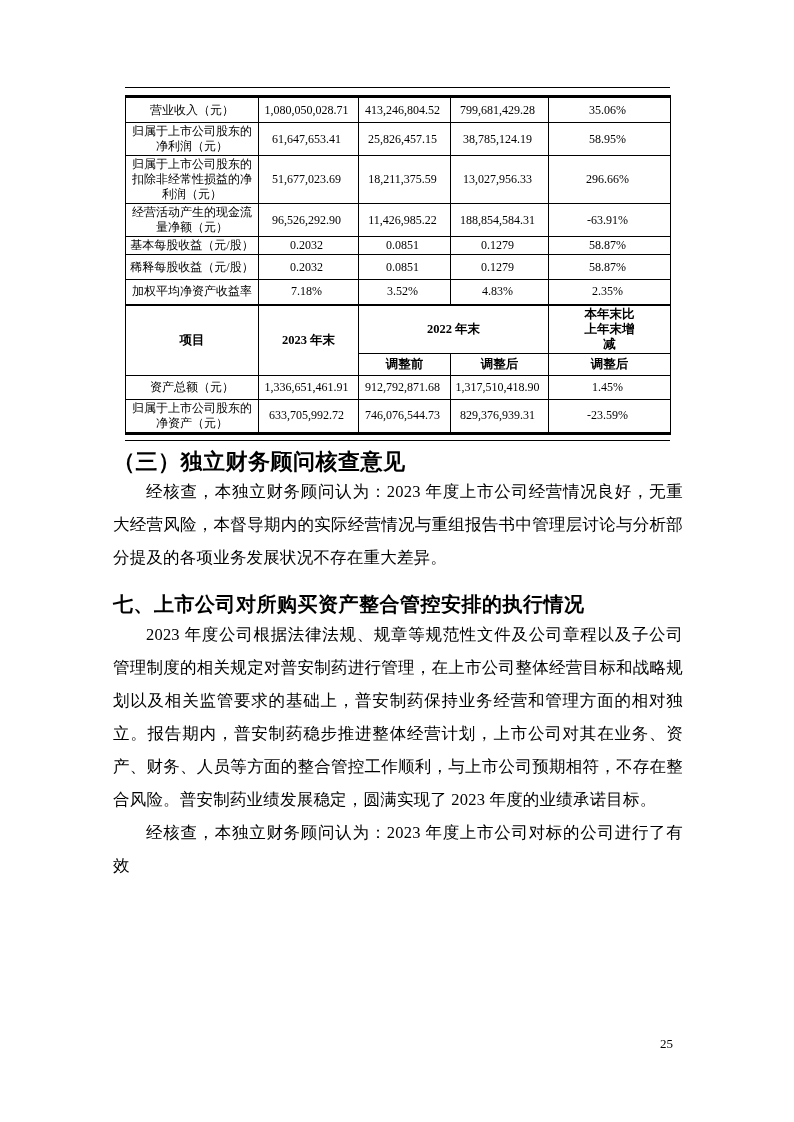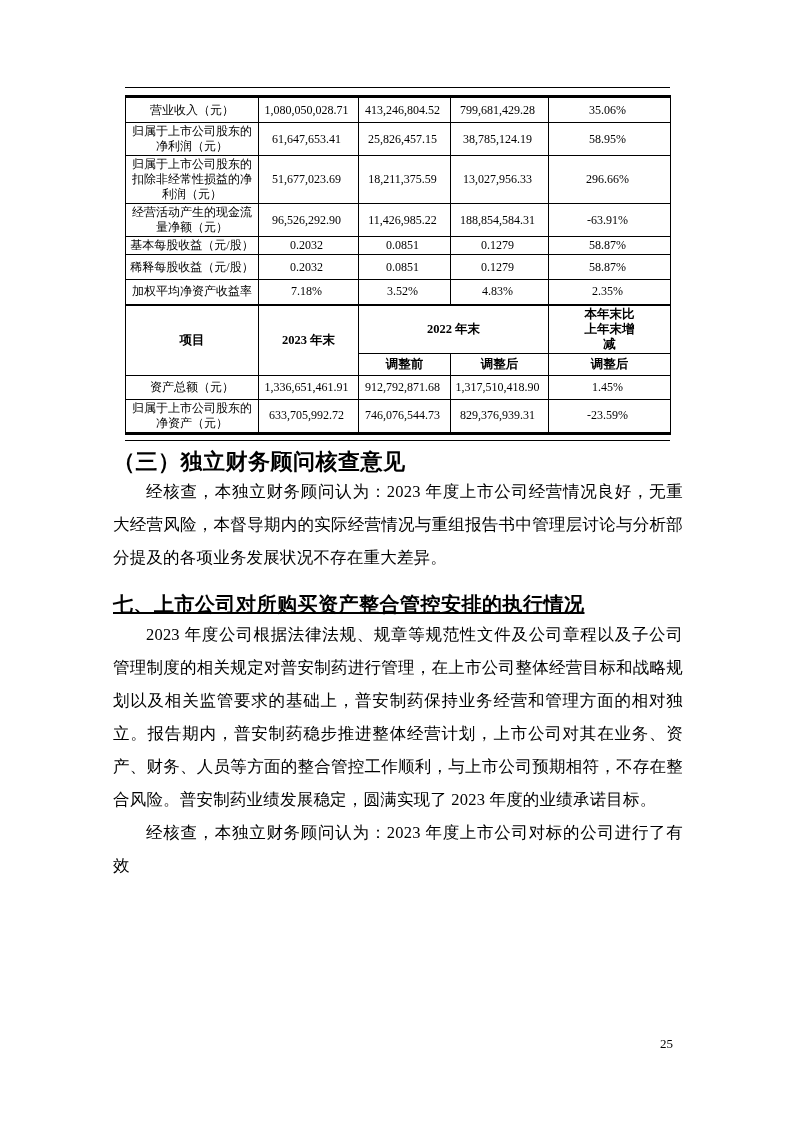--- a/index.html
+++ b/index.html
@@ -73,21 +73,20 @@
     line-height: 26px;
     letter-spacing: 0.5px;
   }
   h2.main-heading {
     margin: 16px 0 0 0;
     font-family: "DejaVu Sans", "Liberation Sans", sans-serif;
     font-weight: bold;
     font-size: 20px;
     line-height: 28px;
     letter-spacing: 0.5px;
-    text-decoration: underline;
   }
   .page-number {
     position: absolute;
     left: 660px;
     top: 1036px;
     font-size: 13px;
     font-family: Liberation Serif, serif;
   }
 </style>
 </head>

